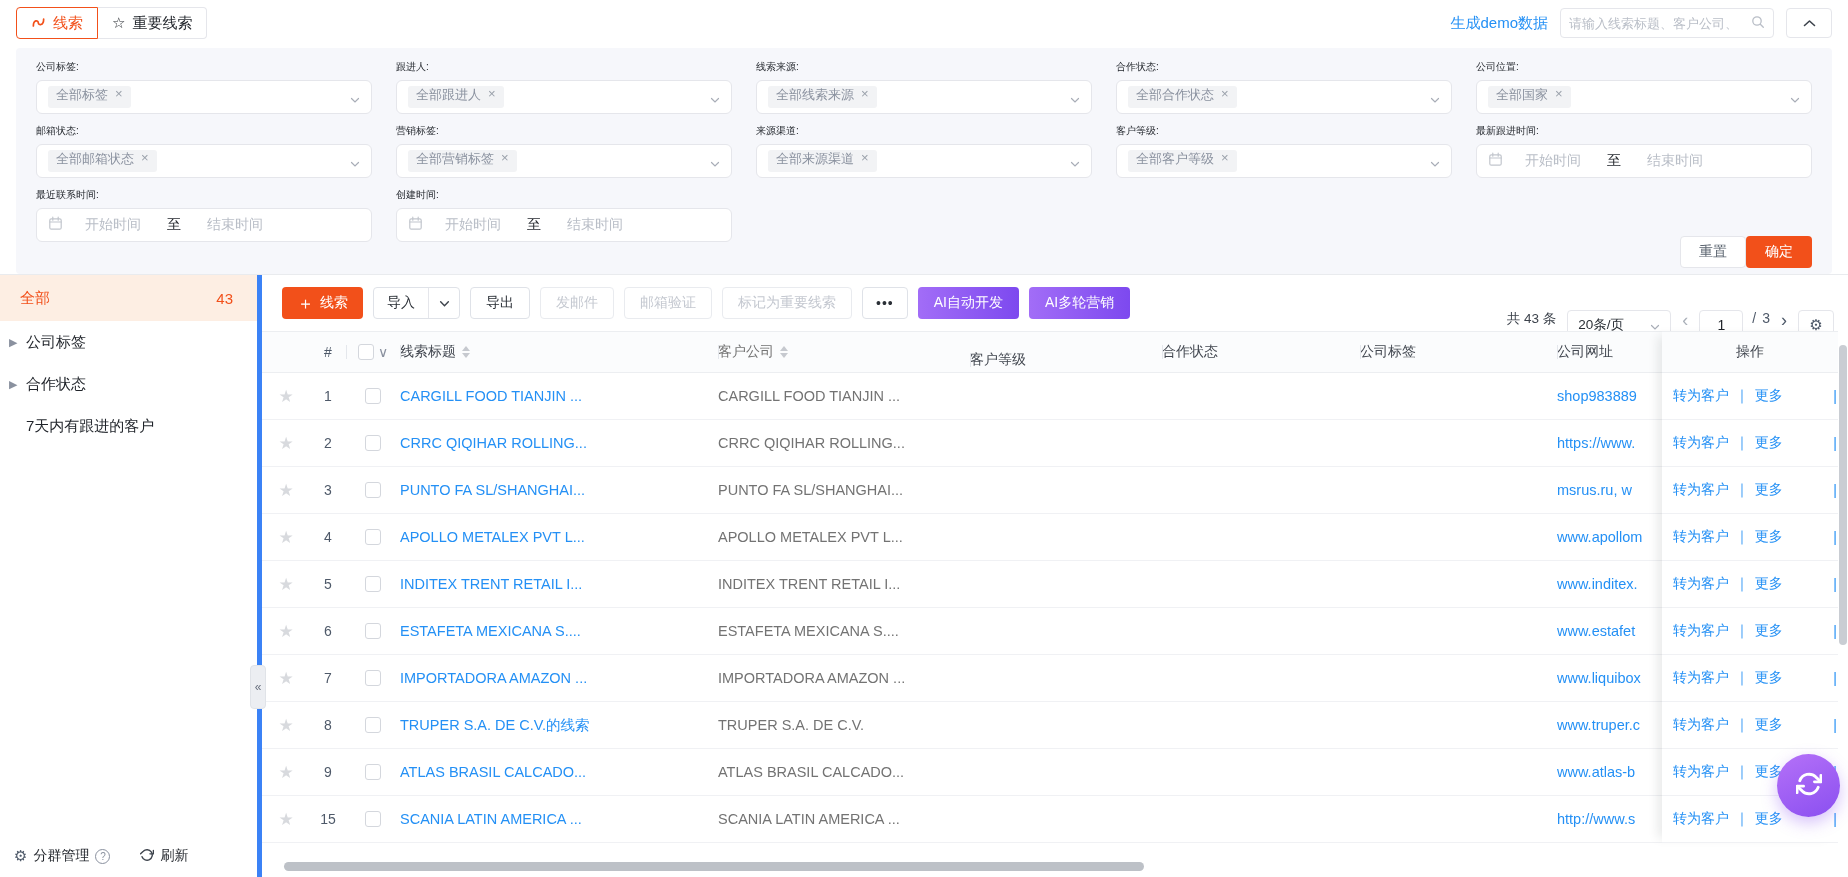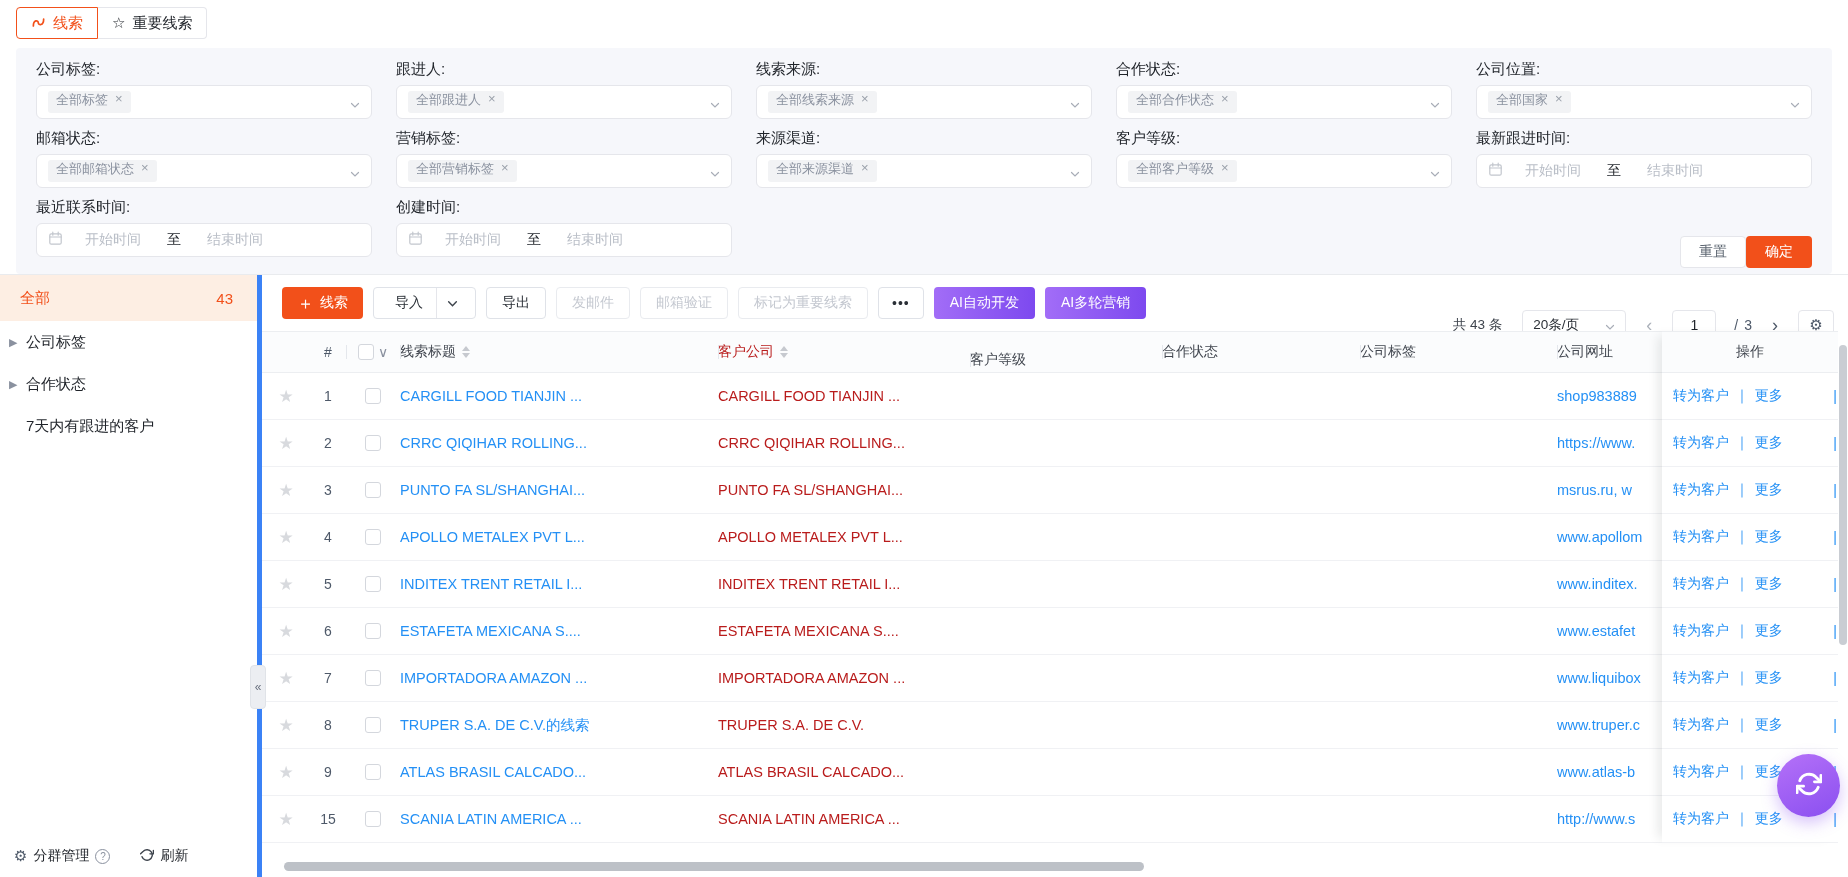--- a/index.html
+++ b/index.html
@@ -23,21 +23,21 @@
   .search-box input { border:none; outline:none; flex:1; font-size:13px; color:#1f2329;
                       font-family:inherit; background:transparent; }
   .search-box input::placeholder { color:#b9bec7; }
   .collapse-btn { width:46px; height:30px; border:1px solid #e5e6eb; border-radius:4px; background:#fff;
                   display:flex; align-items:center; justify-content:center; cursor:pointer; }
 
   
   .filter-panel { position:relative; margin:2px 16px 0; background:#f6f7fb; border-radius:4px;
                   padding:12px 20px 14px; height:226px; }
   .filter-grid { display:grid; grid-template-columns:repeat(5,1fr); column-gap:24px; row-gap:10px; }
-  .f-label { font-size:15px; color:#1f2329; margin-bottom:6px; }
+  .f-label { font-size:10px; color:#1f2329; margin-bottom:6px; }
   .control { height:34px; background:#fff; border:1px solid #e5e6eb; border-radius:6px;
              display:flex; align-items:center; padding:0 11px; cursor:pointer; }
   .chip { background:#f2f3f5; color:#8a919f; border-radius:3px; height:22px; display:inline-flex;
           gap:7px; padding:0 8px; font-size:13px; }
   .chip-x { color:#9aa0aa; font-size:13px; cursor:pointer; }
   .sel-caret { margin-left:auto; width:10px; height:10px; }
   .date-range { color:#b9bec7; font-size:14px; }
   .date-range .to { color:#1f2329; margin:0 26px; }
   .date-range .ph-start { margin-left:22px; }
   .cal-icon { flex:0 0 auto; }
@@ -66,49 +66,49 @@
                      background:#eceef2; border:1px solid #e0e3e8; border-radius:4px; color:#6b7280;
                      display:flex; align-items:center; justify-content:center; font-size:12px; cursor:pointer; }
 
   .content { flex:1; position:relative; overflow:hidden; background:#fff; }
   
   .toolbar { height:56px; display:flex; align-items:center; gap:10px; padding:0 14px 0 20px; }
   .tbtn { height:32px; border:1px solid #dfe2e8; border-radius:4px; background:#fff; color:#2a2f36;
           font-size:14px; padding:0 15px; cursor:pointer; font-family:inherit; }
   .btn-add { background:#F2501A; border:none; color:#fff; display:flex; align-items:center; gap:6px; }
   .btn-add .plus { font-size:17px; line-height:1; }
-  .btn-split { display:flex; align-items:center; padding:8px; }
+  .btn-split { display:flex; align-items:center; padding:0; }
   .btn-split .lbl { padding:0 13px; }
   .btn-split .div { width:1px; height:30px; background:#e5e6eb; }
   .btn-split .car { width:30px; display:flex; align-items:center; justify-content:center; }
   .tbtn.disabled { color:#c4c8d0; border-color:#e9ebef; cursor:default; }
   .btn-more { padding:0 13px; letter-spacing:1px; color:#2a2f36; }
   .btn-ai { border:none; background:linear-gradient(90deg,#a26df7,#7d49ef); color:#fff; padding:0 16px; }
-  .toolbar-right { margin-left:auto; display:flex; align-items:center; gap:18px;margin-top:44px; }
+  .toolbar-right { margin-left:auto; display:flex; gap:9px;margin-top:44px; }
   .total-text { color:#3d434c; font-size:13.5px; margin-right:2px; }
   .page-size { width:104px; height:30px; border:1px solid #e5e6eb; border-radius:4px; background:#fff;
                display:flex; align-items:center; padding:0 10px; font-size:13.5px; color:#2a2f36; cursor:pointer; }
   .nav-arrow { font-size:18px; color:#aab0b9; cursor:pointer; padding:0 2px; }
   .nav-arrow.next { color:#4e5969; }
   .page-input { width:44px; height:30px; border:1px solid #e5e6eb; border-radius:4px; text-align:center;
                 font-size:14px; color:#1f2329; outline:none; font-family:inherit; }
   .page-total { color:#4e5969; font-size:14px; display:flex; gap:6px; }
   .btn-gear { width:36px; height:30px; border:1px solid #e5e6eb; border-radius:4px; background:#fff;
               display:flex; align-items:center; justify-content:center; cursor:pointer; }
 
   
   .table-wrap { position:relative; height:547px; }
   .thead { height:42px; display:flex; align-items:center; background:#fbfcfd;
            border-top:1px solid #eceef1; border-bottom:1px solid #eceef1; color:#41464f; }
   .tr { height:47px; display:flex; align-items:center; border-bottom:1px solid #f0f1f4; background:#fff; }
   .c-star { width:48px; display:flex; justify-content:center; }
   .c-num { width:36px; text-align:center; color:#4e5969; }
   .c-check { width:54px; display:flex; justify-content:center; align-items:center; gap:4px; }
   .c-title { width:318px; overflow:hidden; white-space:nowrap; }
-  .c-company { width:252px; overflow:hidden; white-space:nowrap; color:#b91c1c; }
+  .c-company { width:252px; overflow:hidden; white-space:nowrap; color:#737373; }
   .c-level { width:192px;margin-top:15px; }
   .c-status { width:198px; }
   .c-tags { width:197px; }
   .c-url { flex:1; overflow:hidden; white-space:nowrap; }
   .thead > div { position:relative; font-size:14px; }
   .thead .sep::before { content:""; position:absolute; left:0; top:50%; transform:translateY(-50%);
                         width:1px; height:14px; background:#e4e7ec; }
   .head-label { display:inline-flex; align-items:center; gap:6px; }
   .sort { display:inline-flex; flex-direction:column; gap:2px; }
   .sort i { width:0; height:0; border-left:4px solid transparent; border-right:4px solid transparent; display:block; }
@@ -147,20 +147,39 @@
       <span>
         <svg width="15" height="15" viewBox="0 0 14 14" fill="none">
             <path d="M2.2 11.2 C2.2 5.2, 6.8 5.6, 6.8 8.2 C6.8 10.8, 11.8 11, 11.8 4.8" stroke="#F2501A" stroke-width="1.6" stroke-linecap="round"></path>
           </svg>
       </span>
       <span>线索</span>
     </div>
     <div class="tab tab-plain">
       <span>☆</span>
       <span>重要线索</span>
+    </div>
+  </div>
+  <div class="topbar-right">
+    <span class="demo-link">生成demo数据</span>
+    <div class="search-box">
+      <input type="text" placeholder="请输入线索标题、客户公司、" style="">
+      <span>
+        <svg width="14" height="14" viewBox="0 0 14 14" fill="none">
+            <circle cx="6" cy="6" r="4.2" stroke="#b9bec7" stroke-width="1.3"></circle>
+            <path d="M9.3 9.3 L12.3 12.3" stroke="#b9bec7" stroke-width="1.3" stroke-linecap="round"></path>
+          </svg>
+      </span>
+    </div>
+    <div class="collapse-btn">
+      <span>
+        <svg width="13" height="9" viewBox="0 0 13 9" fill="none">
+            <path d="M1.5 6.5 L6.5 2 L11.5 6.5" stroke="#3d434c" stroke-width="1.6" stroke-linecap="round" stroke-linejoin="round"></path>
+          </svg>
+      </span>
     </div>
   </div>
 </div>
 
 <div class="filter-panel">
   <div class="filter-grid">
 
     <div>
       <div class="f-label">公司标签:</div>
       <div class="control">

